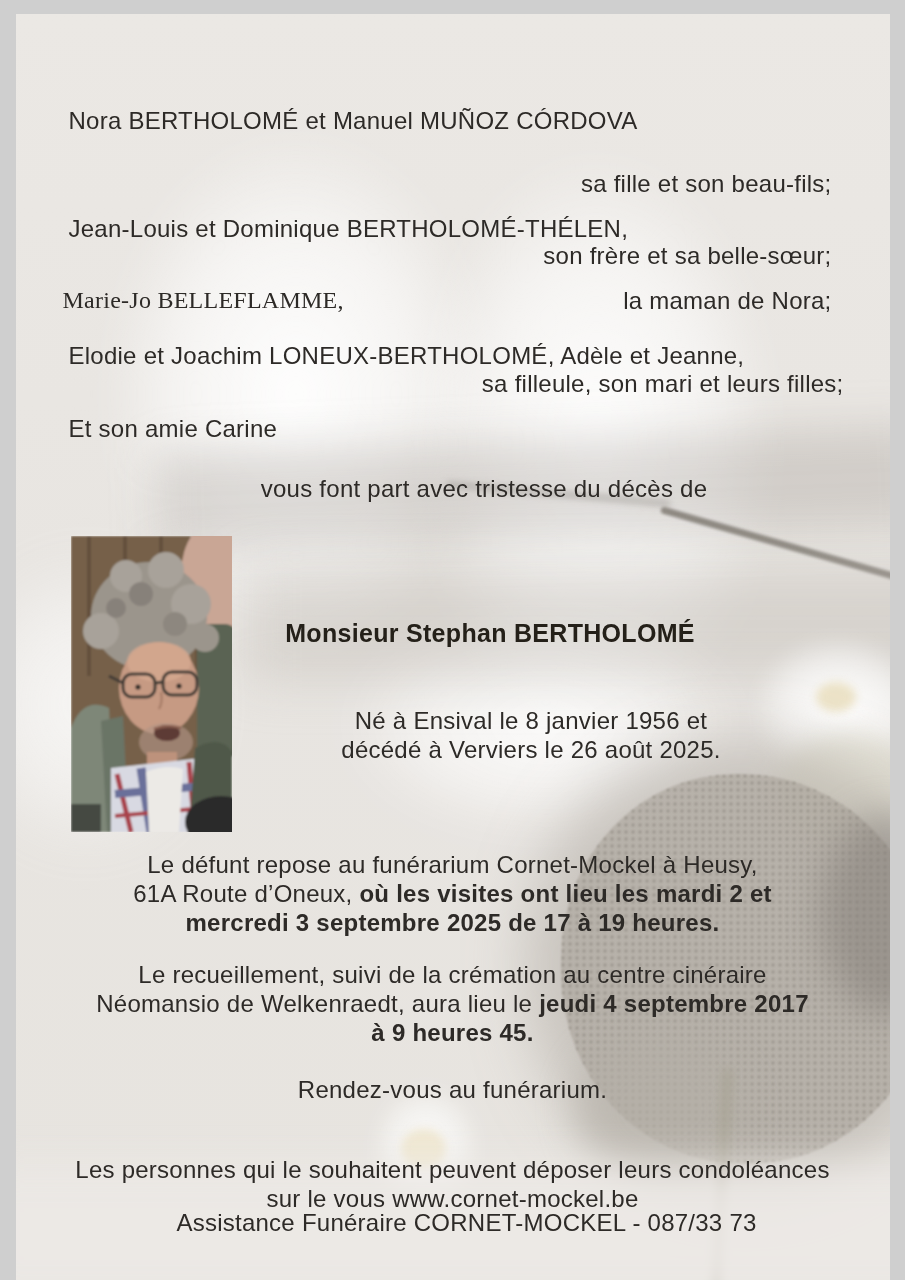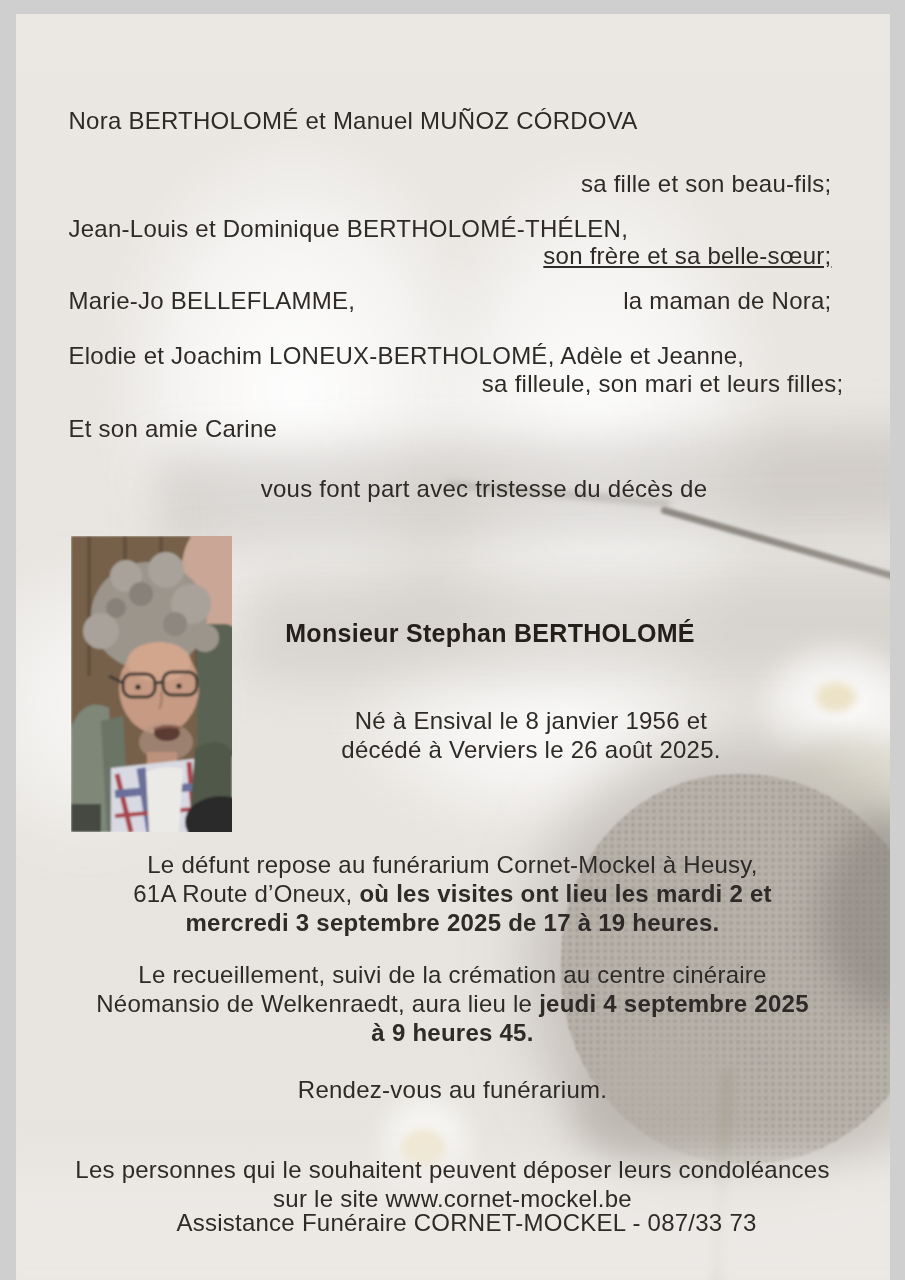--- a/index.html
+++ b/index.html
@@ -49,23 +49,23 @@
   <div class="bg" style="left:560px; top:1020px; width:170px; height:150px; background:rgba(180,175,167,0.6); border-radius:50%; filter:blur(18px);"></div>
   <div class="bg" style="left:700px; top:1055px; width:11px; height:230px; background:rgba(168,164,148,0.7); transform:rotate(3deg); filter:blur(4px);"></div>
   <div class="bg flower" style="left:355px; top:1070px; width:110px; height:130px; opacity:.9; filter:blur(8px);"></div>
   <div class="bg" style="left:385px; top:1115px; width:45px; height:40px; background:rgba(238,229,205,0.9); border-radius:50%; filter:blur(4px);"></div>
   <div class="bg" style="left:-40px; top:1150px; width:1000px; height:140px; background:rgba(236,233,229,0.9); filter:blur(20px);"></div>
 
   <div class="txt" style="top:92px; left:53px; right:58px;">Nora BERTHOLOMÉ et Manuel MUÑOZ CÓRDOVA</div>
   <div class="txt right" style="top:155px; left:53px; right:58px;">sa fille et son beau-fils;</div>
 
   <div class="txt" style="top:200px; left:53px; right:58px;">Jean-Louis et Dominique BERTHOLOMÉ-THÉLEN,</div>
-  <div class="txt right" style="top:227px; left:53px; right:58px;text-decoration:underline;">son frère et sa belle-sœur;</div>
+  <div class="txt right" style="top:227px; left:53px; right:58px;">son frère et sa belle-sœur;</div>
 
-  <div class="txt" style="top:272px; left:53px;">Marie-Jo BELLEFLAMME,</div>
+  <div class="txt" style="top:272px; left:47px;font-family:Liberation Serif, serif;">Marie-Jo BELLEFLAMME,</div>
   <div class="txt right" style="top:272px; left:400px; right:58px;">la maman de Nora;</div>
 
   <div class="txt" style="top:327px; left:53px; right:58px;">Elodie et Joachim LONEUX-BERTHOLOMÉ, Adèle et Jeanne,</div>
   <div class="txt right" style="top:355px; left:53px; right:46px;">sa filleule, son mari et leurs filles;</div>
 
   <div class="txt" style="top:400px; left:53px; right:58px;">Et son amie Carine</div>
 
   <div class="txt center" style="top:460px; left:63px; right:0;">vous font part avec tristesse du décès de</div>
 
   <svg class="photo" viewBox="0 0 161 296" xmlns="http://www.w3.org/2000/svg">
@@ -128,26 +128,26 @@
   <div class="txt center" style="top:721px; left:157px; right:0;">décédé à Verviers le 26 août 2025.</div>
 
   <div class="txt center" style="top:836px; left:40px; right:40px;">
     <div>Le défunt repose au funérarium Cornet-Mockel à Heusy,</div>
     <div><span>61A Route d’Oneux, </span><span class="bold">où les visites ont lieu les mardi 2 et</span></div>
     <div class="bold">mercredi 3 septembre 2025 de 17 à 19 heures.</div>
   </div>
 
   <div class="txt center" style="top:946px; left:40px; right:40px;">
     <div>Le recueillement, suivi de la crémation au centre cinéraire</div>
-    <div><span>Néomansio de Welkenraedt, aura lieu le </span><span class="bold">jeudi 4 septembre 2025</span></div>
+    <div><span>Néomansio de Welkenraedt, aura lieu le </span><span class="bold">jeudi 4 septembre 2017</span></div>
     <div class="bold">à 9 heures 45.</div>
   </div>
 
   <div class="txt center" style="top:1061px; left:0; right:0;">Rendez-vous au funérarium.</div>
 
   <div class="txt center" style="top:1141px; left:0; right:0;">
     <div>Les personnes qui le souhaitent peuvent déposer leurs condoléances</div>
-    <div>sur le site www.cornet-mockel.be</div>
+    <div>sur le vous www.cornet-mockel.be</div>
   </div>
 
   <div class="txt center" style="top:1194px; left:0; right:0;padding-left:28px;">Assistance Funéraire CORNET-MOCKEL - 087/33 73</div>
 
 </div>
 
 </body></html>

